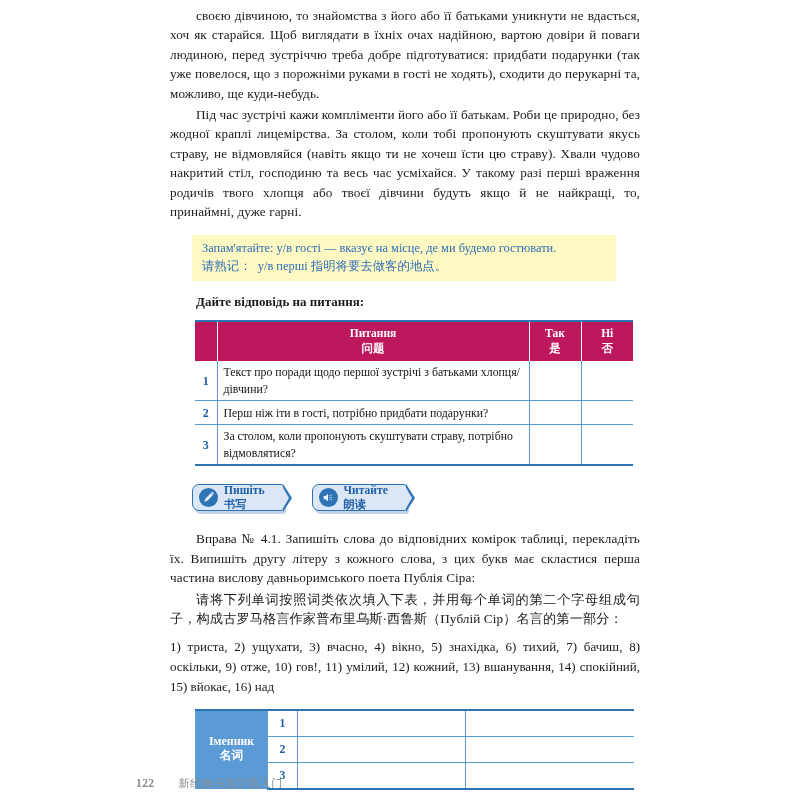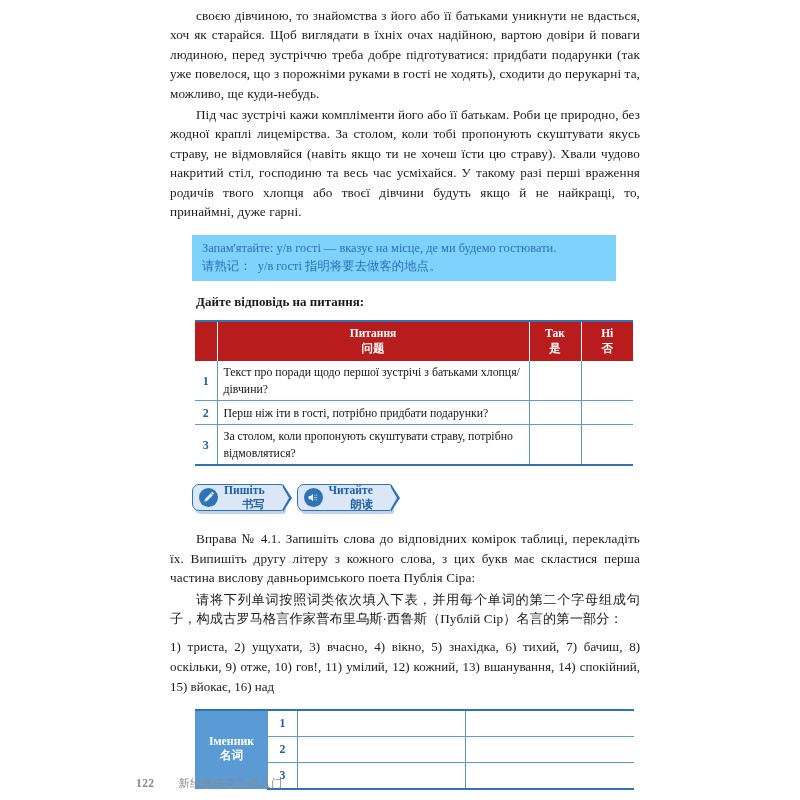--- a/index.html
+++ b/index.html
@@ -35,21 +35,21 @@
     text-align: justify;
     text-indent: 26px;
     margin: 0 0 2px 0;
     letter-spacing: 0.1px;
   }
 
   
   .memo {
     margin: 14px 0 0 22px;
     width: 424px;
-    background: #7dd3fc;
+    background: #fef9c3;
     padding: 5px 10px 6px 10px;
     box-sizing: border-box;
   }
   .memo-line {
     color: #2e6fb7;
     font-size: 12.4px;
     line-height: 17.5px;
     white-space: pre;
   }
   .memo-line.cn {
@@ -68,21 +68,21 @@
   }
 
   
   table.qtable {
     margin: 9px 0 0 25px;
     width: 438px;
     border-collapse: collapse;
     table-layout: fixed;
   }
   table.qtable thead th {
-    background: #b91c1c;
+    background: #be185d;
     color: #ffffff;
     font-weight: bold;
     font-size: 11.5px;
     line-height: 15px;
     padding: 4px 2px 5px 2px;
     border-top: 2px solid #2e74b5;
     border-left: 1px solid #ffffff;
     text-align: center;
     vertical-align: middle;
   }
@@ -112,22 +112,21 @@
   }
   .col-num  { width: 22px; }
   .col-q    { width: 312px; }
   .col-yes  { width: 52px; }
   .col-no   { width: 52px; }
 
   
   .tabs {
     margin: 18px 0 0 22px;
     display: flex;
-    gap: 13px;
-    text-align: right;
+    gap: 28px;
   }
   .tab {
     position: relative;
     display: flex;
     align-items: center;
     gap: 6px;
     background: #dbe7f6;
     border: 1.6px solid #2e74b5;
     border-radius: 7px 3px 3px 7px;
     padding: 3px 16px 3px 6px;
@@ -257,21 +256,21 @@
 <body>
 
 <div class="page">
   <div class="content">
 
     <p class="para">своєю дівчиною, то знайомства з його або її батьками уникнути не вдасться, хоч як старайся. Щоб виглядати в їхніх очах надійною, вартою довіри й поваги людиною, перед зустріччю треба добре підготуватися: придбати подарунки (так уже повелося, що з порожніми руками в гості не ходять), сходити до перукарні та, можливо, ще куди-небудь.</p>
     <p class="para">Під час зустрічі кажи компліменти його або її батькам. Роби це природно, без жодної краплі лицемірства. За столом, коли тобі пропонують скуштувати якусь страву, не відмовляйся (навіть якщо ти не хочеш їсти цю страву). Хвали чудово накритий стіл, господиню та весь час усміхайся. У такому разі перші враження родичів твого хлопця або твоєї дівчини будуть якщо й не найкращі, то, принаймні, дуже гарні.</p>
 
     <div class="memo">
       <div class="memo-line">Запам'ятайте: у/в гості — вказує на місце, де ми будемо гостювати.</div>
-      <div class="memo-line cn">请熟记：  у/в гості 指明将要去做客的地点。</div>
+      <div class="memo-line cn">请熟记：  у/в перші 指明将要去做客的地点。</div>
     </div>
 
     <div class="instr-block">
       <p class="instr">Дайте відповідь на питання:</p>
     </div>
 
     <table class="qtable">
       <colgroup>
         <col class="col-num">
           <col class="col-q">

